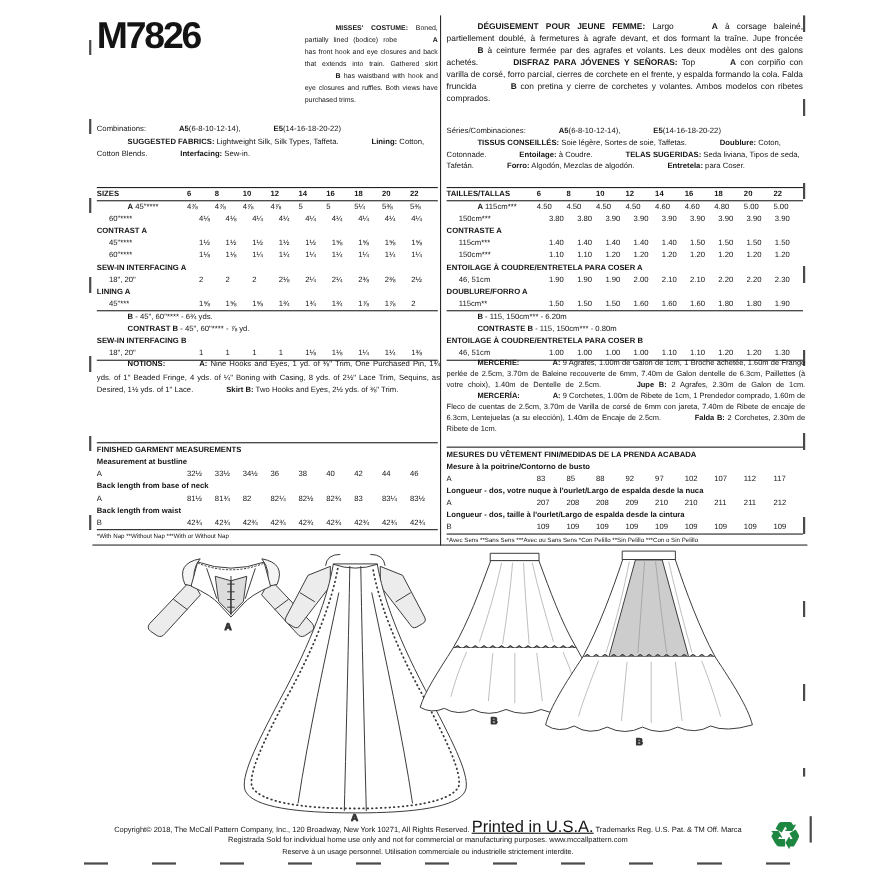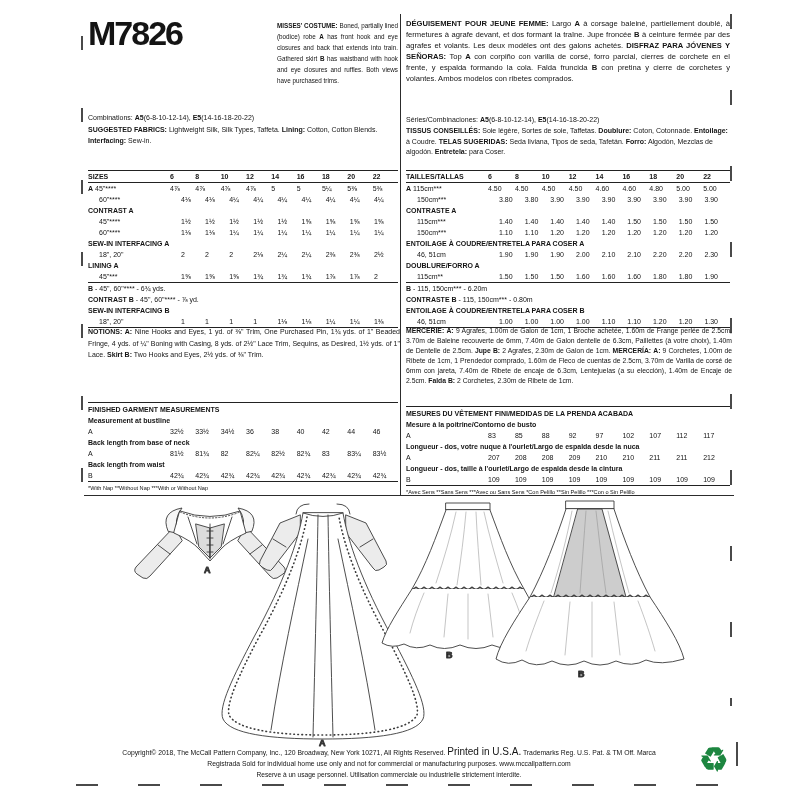--- a/index.html
+++ b/index.html
@@ -11,22 +11,22 @@
     background:repeating-linear-gradient(180deg,#4a4a4a 0 14px,transparent 14px 72px);}
   .cut-right{position:absolute;left:730px;top:14px;width:2px;height:692px;
     background:repeating-linear-gradient(180deg,#4a4a4a 0 15px,transparent 15px 76px);}
   .cut-bottom{position:absolute;left:76px;top:784px;width:658px;height:2px;
     background:repeating-linear-gradient(90deg,#4a4a4a 0 22px,transparent 22px 62px);}
   .corner-mark{position:absolute;left:736px;top:742px;width:2px;height:24px;background:#4a4a4a;}
 
   .divider{position:absolute;left:400px;top:14px;width:1px;height:482px;background:#2c2c2c;}
   .full-rule{position:absolute;left:84px;top:495px;width:650px;height:1px;background:#2c2c2c;}
 
-  .b{font-weight:bold;}
-  .big{font-size:10px;}
+  .b{font-weight:bold;margin-left:28px;}
+  .big{font-size:15px;text-decoration:underline;}
 
   #pattern-number{position:absolute;left:88px;top:14px;font-size:34px;font-weight:bold;letter-spacing:-2px;}
   #desc-en{position:absolute;left:277px;top:20px;width:121px;font-size:6.3px;line-height:11px;text-align:justify;}
   #combinations{position:absolute;left:88px;top:113px;width:312px;font-size:7px;line-height:10px;}
   #fabrics{position:absolute;left:88px;top:124px;width:312px;font-size:7px;line-height:11px;}
   #table-en{position:absolute;left:88px;top:170px;width:310px;font-size:7px;}
   #notions{position:absolute;left:88px;top:326px;width:312px;font-size:7px;line-height:11.5px;text-align:justify;}
   #finished-en{position:absolute;left:88px;top:402px;width:310px;font-size:7px;}
 
   #desc-frsp{position:absolute;left:406px;top:18px;width:324px;font-size:7.6px;line-height:11px;text-align:justify;}

